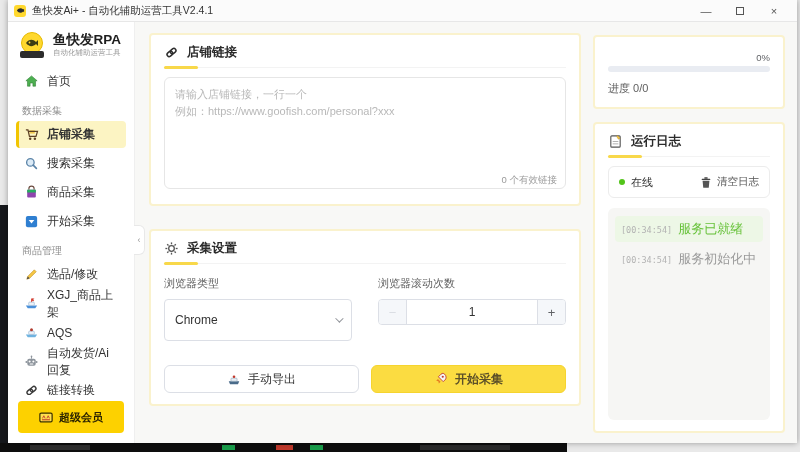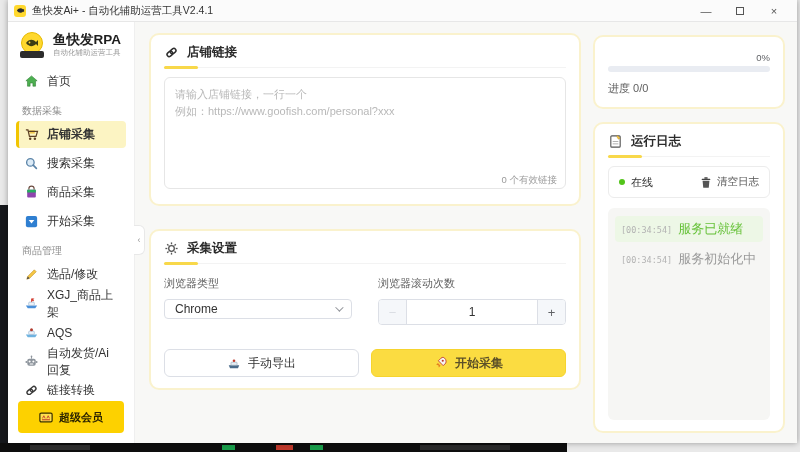--- a/index.html
+++ b/index.html
@@ -40,41 +40,41 @@
     display:flex; align-items:center; justify-content:center; gap:6px;
     font-size:11px; font-weight:bold; color:#2b2300; cursor:pointer; }
   .collapse-handle { position:absolute; left:126px; top:203px; width:11px; height:30px;
     background:#fff; border:1px solid #e8e8e8; border-left:none; border-radius:0 6px 6px 0;
     display:flex; align-items:center; justify-content:center; font-size:9px; color:#999;
     cursor:pointer; z-index:5; }
   
   .main { flex:1; background:#f8f8f6; padding:8px 12px 10px 14px; display:flex; gap:12px; min-width:0; }
   .col-left { width:432px; display:flex; flex-direction:column; }
   .col-right { flex:1; display:flex; flex-direction:column; gap:13px; margin-top:5px; }
-  .card { background:#fff; border:2px solid #faf2cd; border-radius:10px; padding:9px 13px 11px; }
+  .card { background:#fff; border:2px solid #faf2cd; border-radius:4px; padding:9px 13px 11px; }
   .card-head { display:flex; align-items:center; gap:8px; border-bottom:1px solid #f3f3f3;
     padding-bottom:6px; position:relative; }
   .card-head .ci { width:15px; height:15px; }
   .card-title { font-size:12.5px; font-weight:bold; color:#2b2b2b; }
   .card-head .uline { position:absolute; left:0; bottom:-2px; width:34px; height:3px;
     background:#f8d84a; border-radius:2px; }
   
   .links-card { margin-top:3px; }
   .ta-wrap { position:relative; margin-top:9px; }
   .links-ta { width:100%; height:112px; border:1px solid #e6e6e6; border-radius:6px;
     resize:none; padding:8px 10px 18px; font-size:11px; color:#333; outline:none;
     font-family:"Liberation Sans","DejaVu Sans",sans-serif; line-height:17px; }
   .links-ta::placeholder { color:#b8b8b8; }
   .valid-count { position:absolute; right:9px; bottom:6px; font-size:9.5px; color:#9a9a9a; }
   
   .settings-card { margin-top:23px; }
   .fields { display:flex; gap:26px; margin-top:4px; }
   .field { flex:1; }
   .f-label { font-size:11px; color:#5f5f5f; margin:8px 0 8px; }
-  .select-box { height:20px; border:1px solid #dcdfe6; border-radius:4px; background:#fff;
+  .select-box { height:42px; border:1px solid #dcdfe6; border-radius:4px; background:#fff;
     display:flex; align-items:center; justify-content:space-between; padding:0 10px;
     font-size:12px; color:#333; cursor:pointer; }
   .chev { width:6px; height:6px; border-right:1.5px solid #909399; border-bottom:1.5px solid #909399;
     transform:rotate(45deg) translateY(-2px); }
   .stepper { height:26px; border:1px solid #dcdfe6; border-radius:4px; display:flex;
     overflow:hidden; background:#fff; }
   .step-btn { width:28px; background:#f5f7fa; display:flex; align-items:center; justify-content:center;
     font-size:13px; cursor:pointer; }
   .step-btn.minus { color:#d9dce2; border-right:1px solid #dcdfe6; }
   .step-btn.plus  { color:#606266; border-left:1px solid #dcdfe6; }

